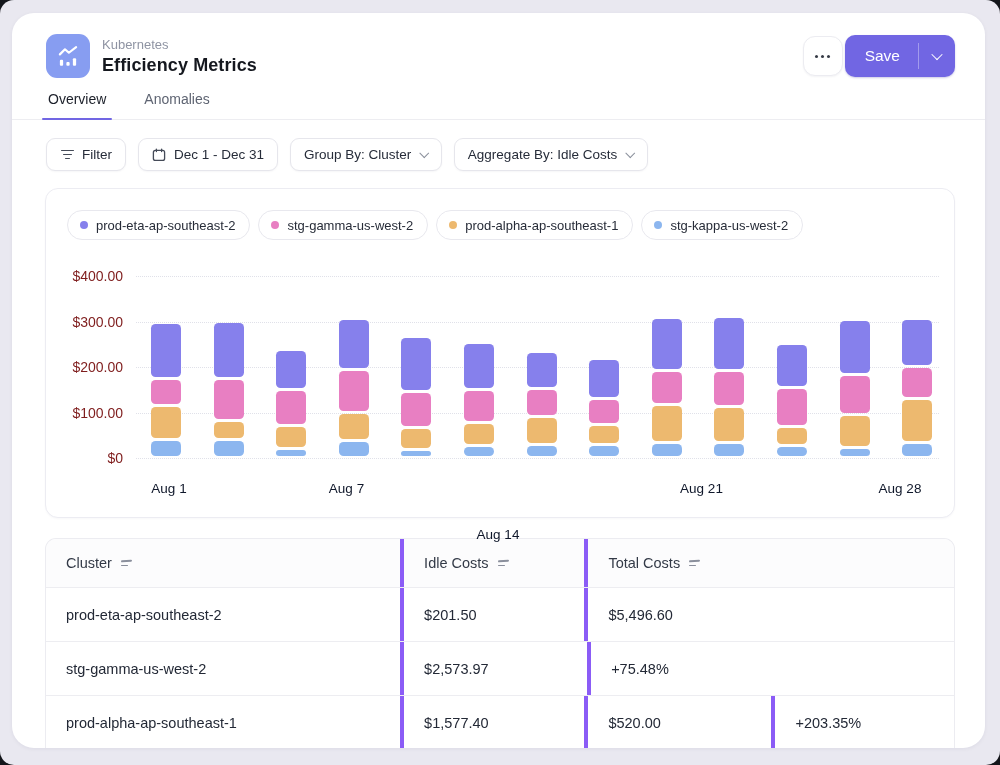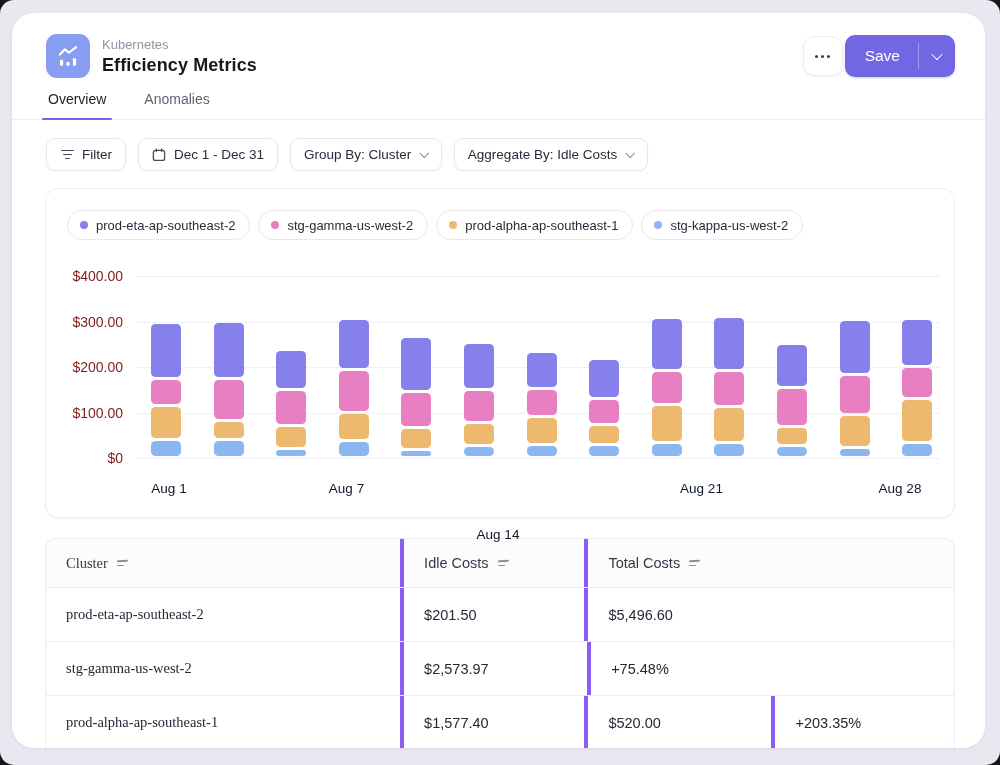--- a/index.html
+++ b/index.html
@@ -98,21 +98,21 @@
   .t-row.body { height:54px; border-top:1px solid #ededf1; background:#fff; }
   .t-cell {
     display:flex; align-items:center; padding-left:20px; font-size:14.5px; color:#232936;
     border-left:4px solid #8b5cf6; overflow:hidden; white-space:nowrap;
   }
   .t-cell:first-child { border-left:none; }
   .t-row.head .t-cell { font-size:14.5px; color:#333a47; gap:9px; cursor:pointer; }
   .sort-icon { display:flex; flex-direction:column; gap:3px; width:12px; }
   .sort-icon i { display:block; height:1.6px; border-radius:1px; background:#8a8f9c; }
   .sort-icon i:nth-child(1){ width:11px; transform:rotate(-4deg); } .sort-icon i:nth-child(2){ width:7px; }
-  .c0{ width:39.0%;font-family:Liberation Serif, serif; } .c1{ width:20.3%; } .c2{ width:20.6%; } .c3{ width:20.1%; }
+  .c0{ width:39.0%; } .c1{ width:20.3%; } .c2{ width:20.6%; } .c3{ width:20.1%; }
 </style>
 </head>
 <body>
 
 <div class="screen">
   <div class="main-card">
 
     <div class="card-header">
       <div class="app-tile">
         <svg width="26" height="26" viewBox="0 0 24 24" fill="none">

